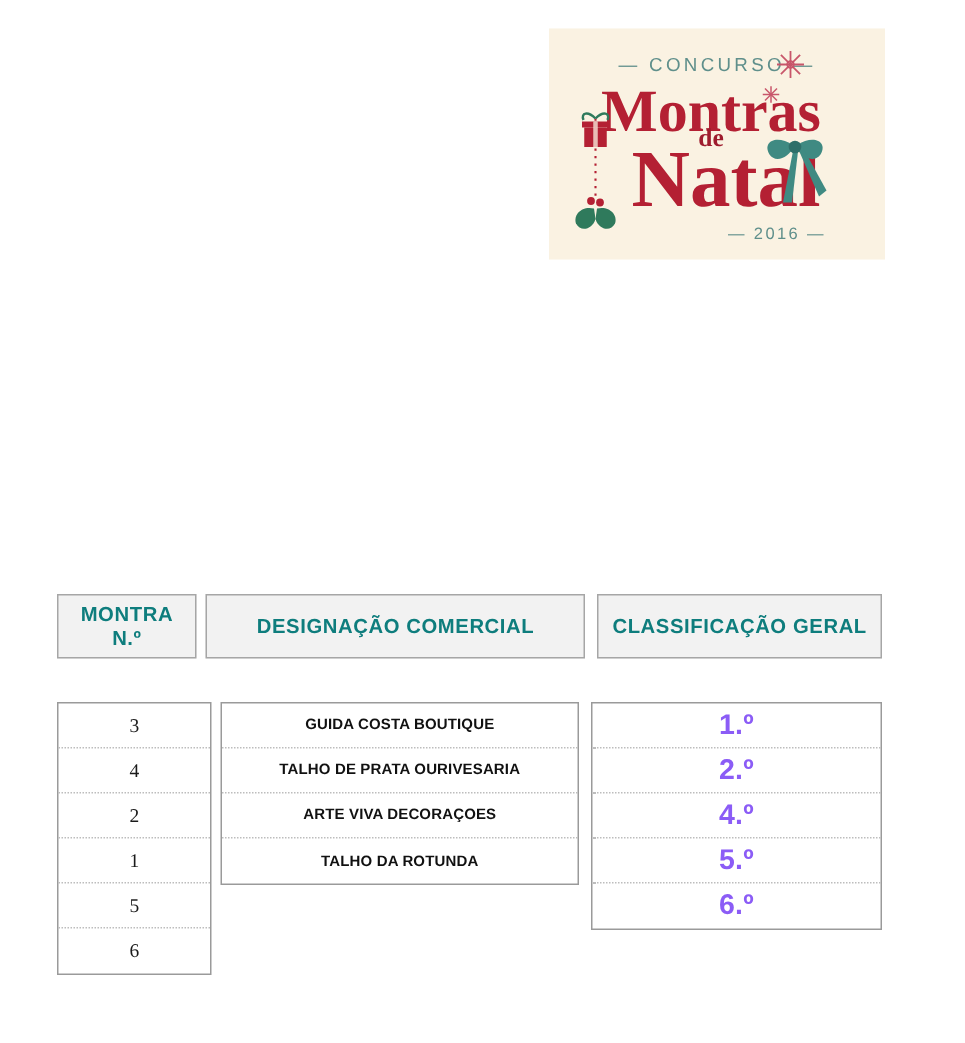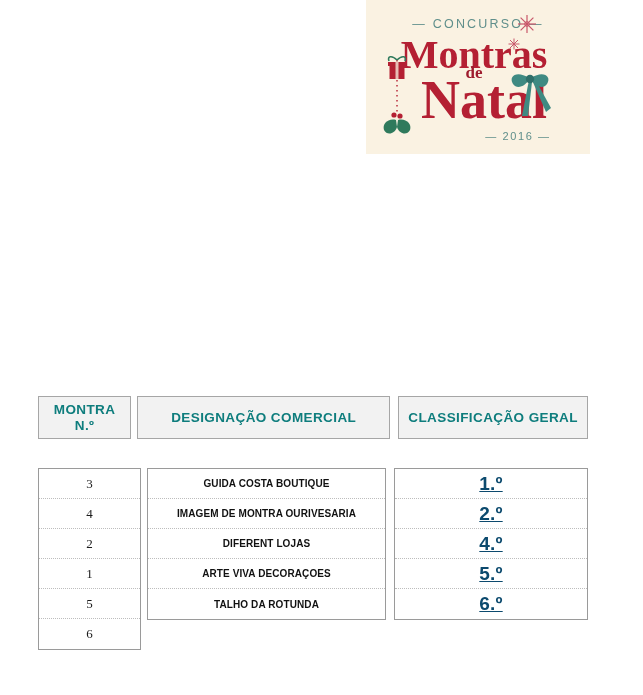--- a/index.html
+++ b/index.html
@@ -12,21 +12,21 @@
     background: #ffffff;
     font-family: "Liberation Sans", sans-serif;
     position: relative;
     overflow: hidden;
   }
 
   
   #logo-banner {
     position: absolute;
     left: 366px;
-    top: 0;
+    top: 19px;
     width: 224px;
     height: 154px;
     background: #faf2e2;
     overflow: hidden;
   }
   #logo-svg { display: block; width: 224px; height: 154px; }
 
   
   #ranking-table {
     position: absolute;
@@ -94,23 +94,22 @@
     font-size: 10px;
     font-weight: bold;
     color: #111111;
     letter-spacing: 0.1px;
     text-align: center;
     white-space: nowrap;
   }
   .cell-rank {
     font-size: 19px;
     font-weight: bold;
-    color: #0c4a6e;
+    color: #8b5cf6;
     letter-spacing: 0.2px;
-    text-decoration: underline;
   }
 </style>
 </head>
 <body>
 
 <div id="logo-banner">
   <svg id="logo-svg" viewBox="0 0 224 154" xmlns="http://www.w3.org/2000/svg">
     <rect x="0" y="0" width="224" height="154" fill="#faf2e2"></rect>
 
     <text x="112" y="28" text-anchor="middle" font-family="Liberation Sans, sans-serif" font-size="12.5" letter-spacing="2.2" fill="#5f8f8b">— CONCURSO —</text>
@@ -188,22 +187,21 @@
       <div class="cell cell-num">3</div>
       <div class="cell cell-num">4</div>
       <div class="cell cell-num">2</div>
       <div class="cell cell-num">1</div>
       <div class="cell cell-num">5</div>
       <div class="cell cell-num">6</div>
     </div>
 
     <div class="col-box col-desig">
       <div class="cell cell-name">GUIDA COSTA BOUTIQUE</div>
-      <div class="cell cell-name">IMAGEM DE MONTRA OURIVESARIA</div>
-      <div class="cell cell-name">DIFERENT LOJAS</div>
+      <div class="cell cell-name">TALHO DE PRATA OURIVESARIA</div>
       <div class="cell cell-name">ARTE VIVA DECORAÇOES</div>
       <div class="cell cell-name">TALHO DA ROTUNDA</div>
     </div>
 
     <div class="col-box col-class">
       <div class="cell cell-rank">1.º</div>
       <div class="cell cell-rank">2.º</div>
       <div class="cell cell-rank">4.º</div>
       <div class="cell cell-rank">5.º</div>
       <div class="cell cell-rank">6.º</div>

